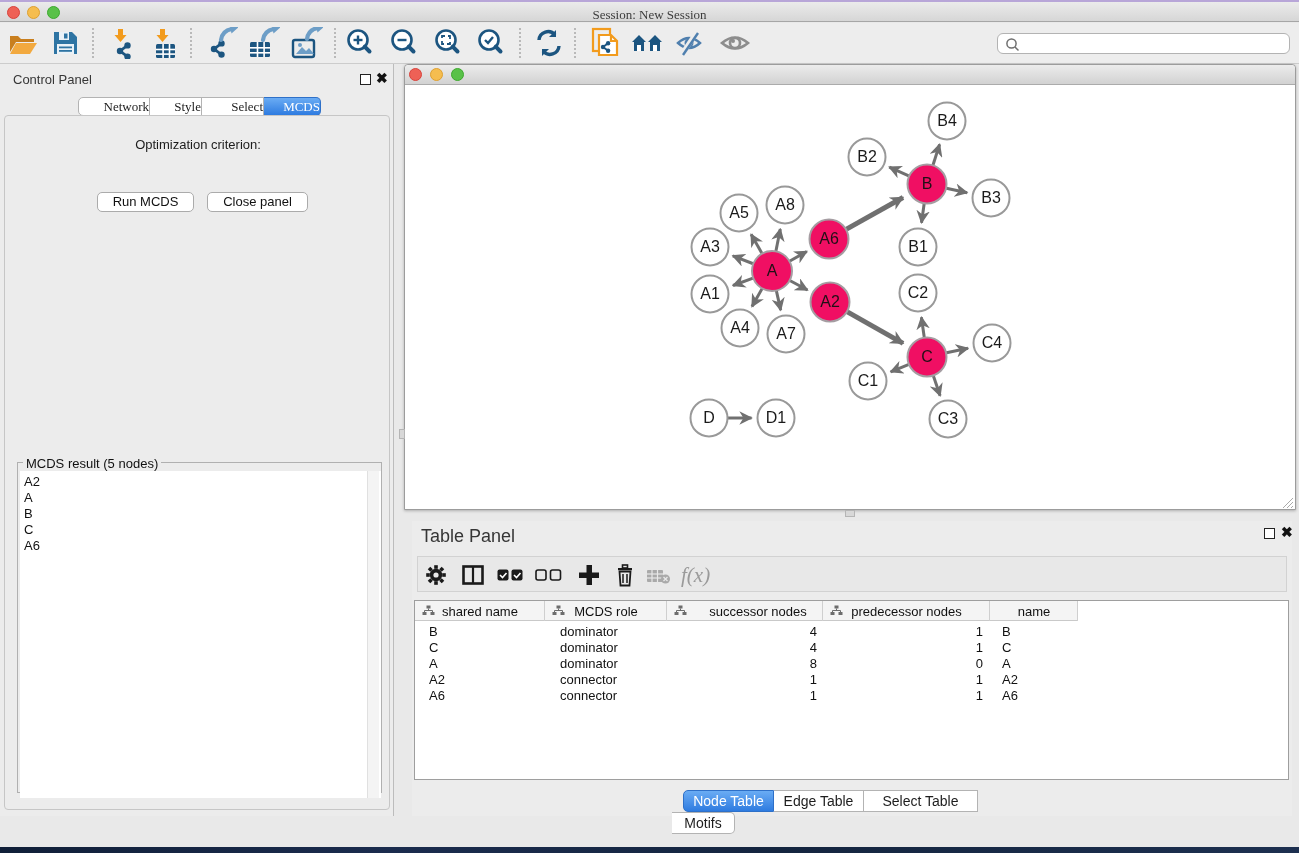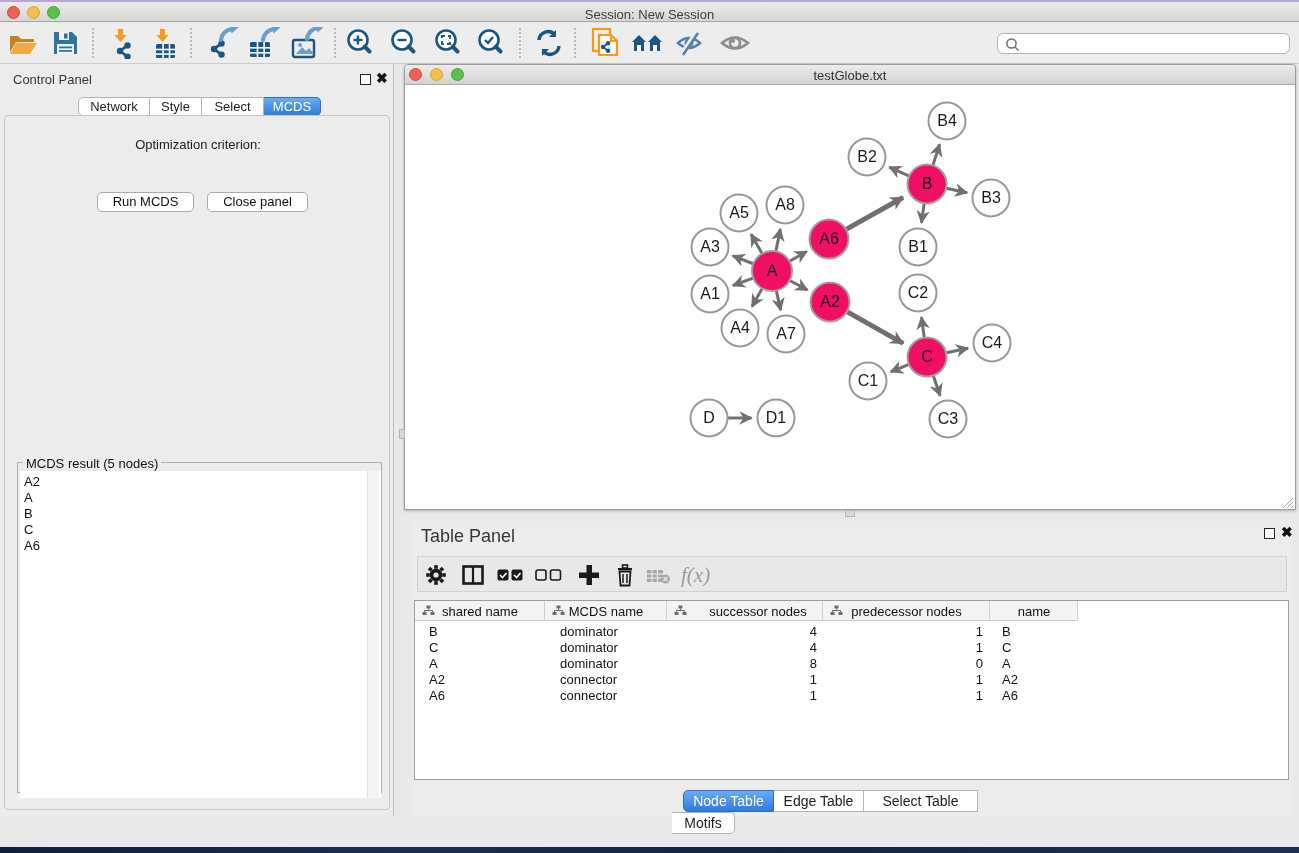--- a/index.html
+++ b/index.html
@@ -5,33 +5,33 @@
 html,body { width:1299px; height:853px; overflow:hidden; }
 body { font-family:"Liberation Sans", sans-serif; background:#e9e9e9; position:relative; }
 .abs { position:absolute; }
 #topline { left:0; top:0; width:1299px; height:2px; background:#b8a6d8; }
 #titlebar { left:0; top:2px; width:1299px; height:20px;
   background:linear-gradient(#ebebeb,#d6d6d6); border-bottom:1px solid #a6a6a6; }
 .tl { width:13px; height:13px; border-radius:50%; top:4px; }
 #titlebar .t1 { left:7px;  background:#ee6156; border:1px solid #d8433c; }
 #titlebar .t2 { left:27px; background:#f5bd4f; border:1px solid #dfa02f; }
 #titlebar .t3 { left:47px; background:#59c148; border:1px solid #3da92e; }
-#maintitle { left:0; top:5px; width:1299px; text-align:center; font-size:13px; color:#3c3c3c; }
+#maintitle { left:0; top:5px; width:1299px; text-align:center; font-size:13px; color:#3c3c3c;font-family:Liberation Serif, serif; }
 #toolbar { left:0; top:23px; width:1299px; height:41px; background:#ededed; border-bottom:1px solid #cccccc; }
 .sep { top:5px; width:0px; height:30px; border-left:2px dotted #b9b9b9; }
 #searchbox { left:997px; top:10px; width:293px; height:21px; background:#fff;
   border:1px solid #b3b3b3; border-radius:6px; }
 
 #cpanel { left:0; top:64px; width:394px; height:752px; background:#ececec; border-right:1px solid #bcbcbc; }
 #cptitle { left:13px; top:8px; font-size:13px; color:#363636; }
 .floatico { width:11px; height:11px; border:1.5px solid #222; background:#fff; top:10px; }
 .closex { font-size:14px; font-weight:bold; color:#111; top:6px; }
 .tabbar { height:19px; }
 .tab { float:left; height:19px; border:1px solid #b3b3b3; border-left:none; background:#fff;
-  font-size:13px; color:#1d1d1d; text-align:center; line-height:17px; }
+  font-size:13px; color:#1d1d1d; text-align:right; line-height:17px;font-family:Liberation Serif, serif; }
 .tab.first { border-left:1px solid #b3b3b3; border-radius:5px 0 0 5px; }
 .tab.last { border-radius:0 5px 5px 0; }
 .tab.sel { background:linear-gradient(#6aacf4,#2e7be0); color:#fff; border-color:#2e70c8; }
 #cpbody { left:4px; top:115px; width:386px; height:695px; background:#ececec;
   border:1px solid #c6c6c6; border-radius:4px; }
 #optlabel { left:0; top:21px; width:386px; text-align:center; font-size:13px; color:#1c1c1c; }
 #dropdown { left:43px; top:44px; width:310px; height:20px; background:#fff; border:1px solid #ababab;
   border-radius:5px; font-size:13px; color:#111; line-height:18px; padding-left:11px; }
 #ddcap { right:-1px; top:-1px; width:23px; height:20px; border-radius:0 5px 5px 0;
   background:linear-gradient(#6db0f6,#2d7ce2); }
@@ -236,21 +236,20 @@
         </div>
         <div class="abs" id="fslabel">MCDS result (5 nodes)</div>
       </div>
     </div>
   </div>
 <div class="abs" id="netwin">
     <div class="abs" id="nettitle">
       <div class="abs tl t1"></div>
       <div class="abs tl t2"></div>
       <div class="abs tl t3"></div>
-      <div class="abs" id="netname">testGlobe.txt</div>
     </div>
     <svg class="abs" style="left:0;top:21px" width="890" height="424" viewBox="0 0 890 424">
       <defs>
         <marker id="ar" viewBox="0 0 10 10" refX="9" refY="5" markerWidth="4.5" markerHeight="4.5" orient="auto-start-reverse">
           <path d="M0 0 L10 5 L0 10 L3 5 Z" fill="#707070"></path>
         </marker>
         <marker id="ar2" viewBox="0 0 10 10" refX="9" refY="5" markerWidth="2.8" markerHeight="2.8" orient="auto-start-reverse">
           <path d="M0 0 L10 5 L0 10 L3 5 Z" fill="#707070"></path>
         </marker>
       </defs>
@@ -388,21 +387,21 @@
           </svg>
           <span style="left:0;width:130px;text-align:center">shared name</span>
         </div>
         <div class="abs th" style="left:130px;width:122px">
           <svg width="13" height="11" viewBox="0 0 13 11" style="position:absolute;left:7px;top:4px">
             <rect x="4.5" y="0.5" width="4" height="3" fill="#6d6d6d"></rect>
             <rect x="0.5" y="7" width="4" height="3" fill="#6d6d6d"></rect>
             <rect x="8.5" y="7" width="4" height="3" fill="#6d6d6d"></rect>
             <path d="M6.5 3.5 v2 M2.5 7 v-1.5 h8 V7" fill="none" stroke="#6d6d6d" stroke-width="1"></path>
           </svg>
-          <span style="left:0;width:122px;text-align:center">MCDS name</span>
+          <span style="left:0;width:122px;text-align:center">MCDS role</span>
         </div>
         <div class="abs th" style="left:252px;width:156px">
           <svg width="13" height="11" viewBox="0 0 13 11" style="position:absolute;left:7px;top:4px">
             <rect x="4.5" y="0.5" width="4" height="3" fill="#6d6d6d"></rect>
             <rect x="0.5" y="7" width="4" height="3" fill="#6d6d6d"></rect>
             <rect x="8.5" y="7" width="4" height="3" fill="#6d6d6d"></rect>
             <path d="M6.5 3.5 v2 M2.5 7 v-1.5 h8 V7" fill="none" stroke="#6d6d6d" stroke-width="1"></path>
           </svg>
           <span style="left:13px;width:156px;text-align:center">successor nodes</span>
         </div>

